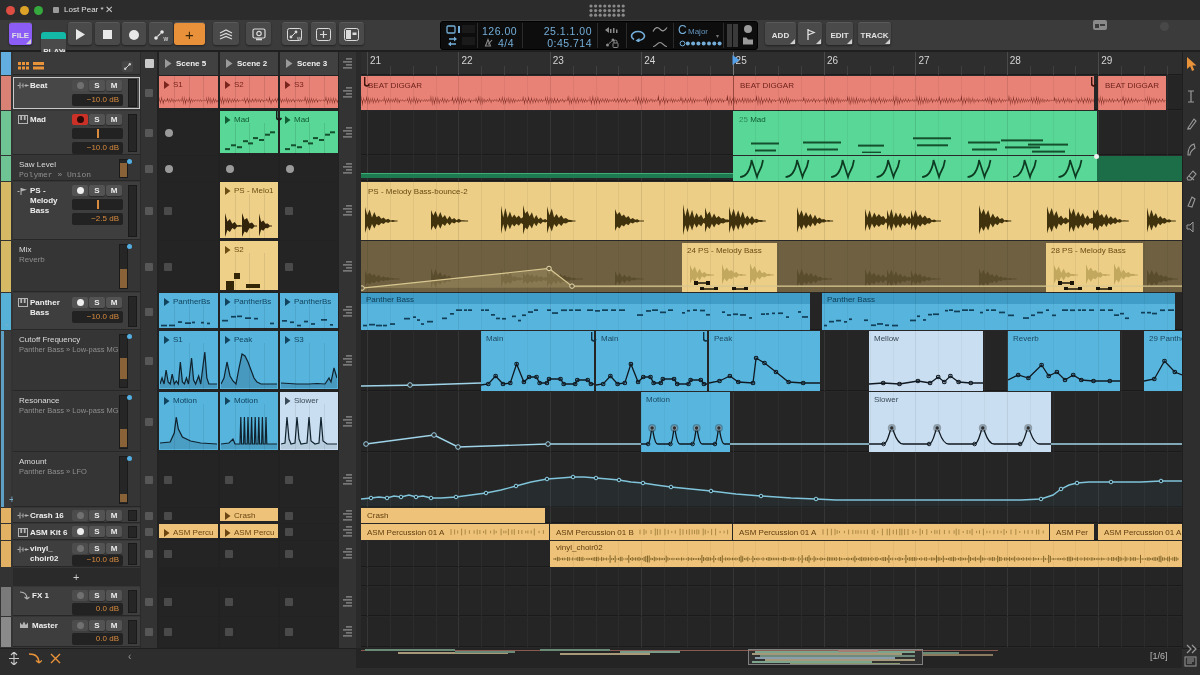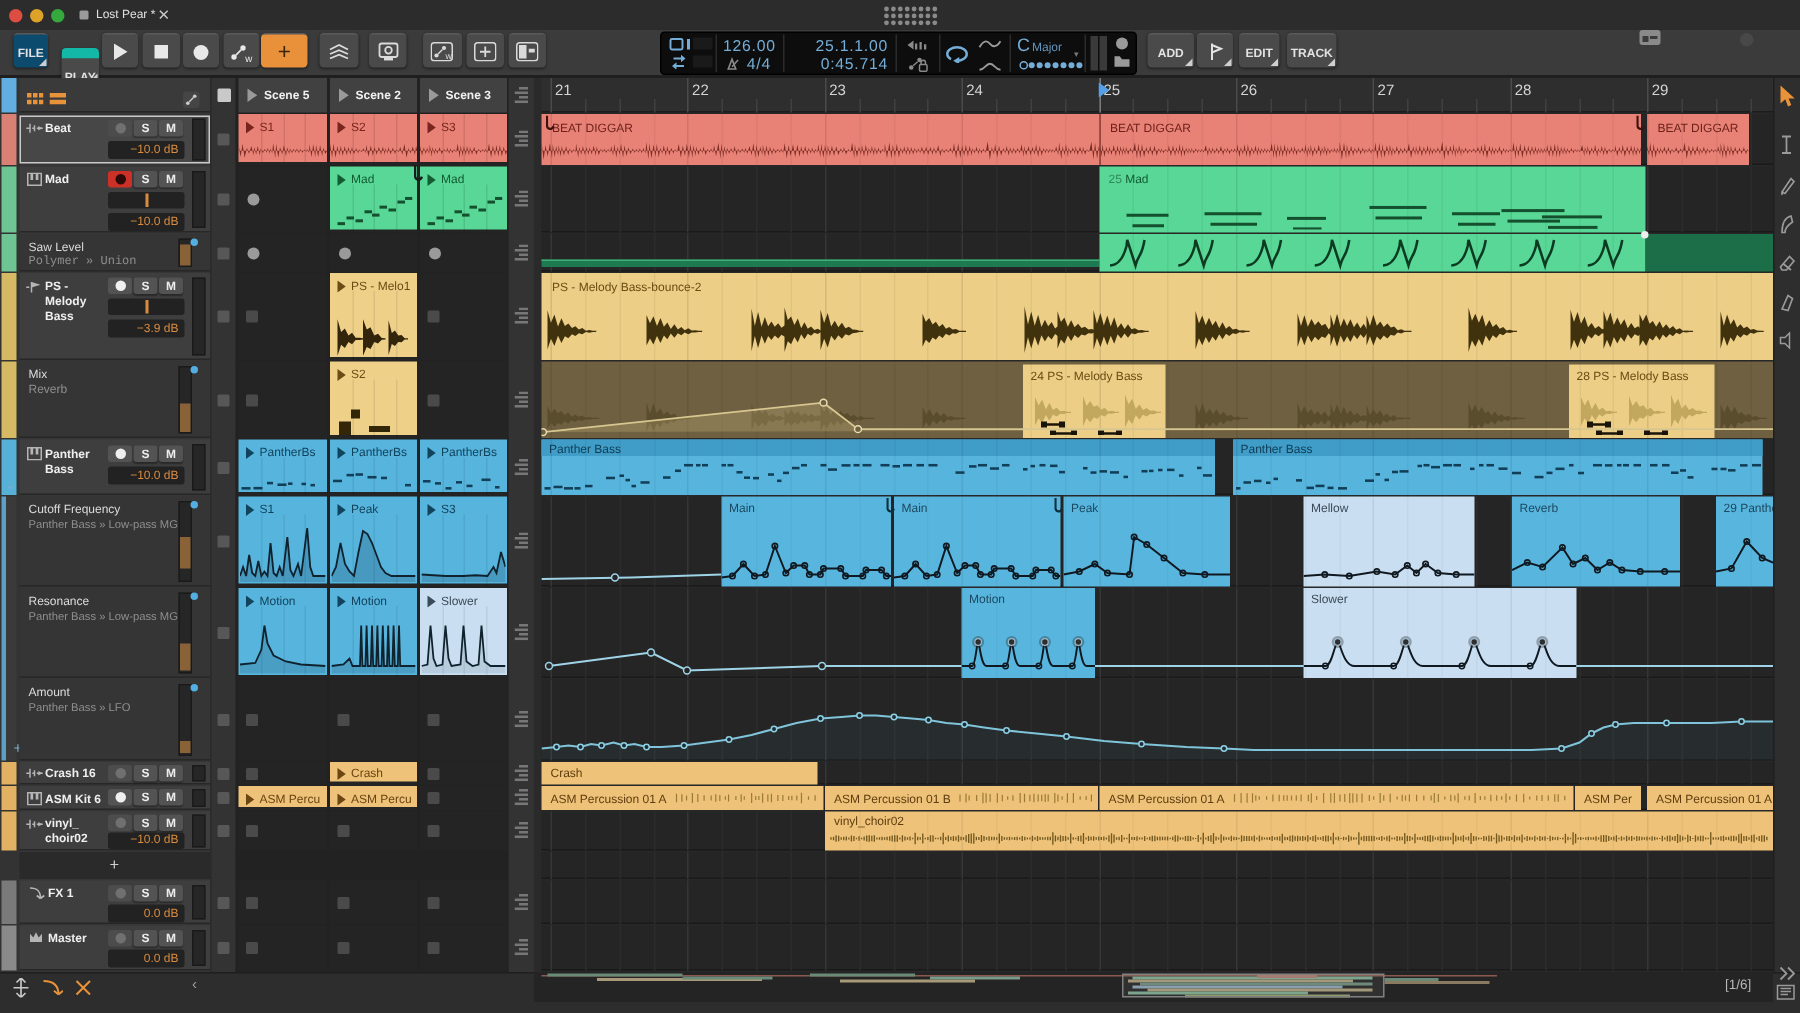--- a/index.html
+++ b/index.html
@@ -34,21 +34,21 @@
     <circle cx="3.0" cy="12.2" r="1.6" fill="#8a8a8a"></circle>
     <circle cx="7.6" cy="12.2" r="1.6" fill="#8a8a8a"></circle>
     <circle cx="12.2" cy="12.2" r="1.6" fill="#8a8a8a"></circle>
     <circle cx="16.799999999999997" cy="12.2" r="1.6" fill="#8a8a8a"></circle>
     <circle cx="21.4" cy="12.2" r="1.6" fill="#8a8a8a"></circle>
     <circle cx="26.0" cy="12.2" r="1.6" fill="#8a8a8a"></circle>
     <circle cx="30.599999999999998" cy="12.2" r="1.6" fill="#8a8a8a"></circle>
     <circle cx="35.199999999999996" cy="12.2" r="1.6" fill="#8a8a8a"></circle>
   </svg>
 <div class="abs" style="left:0px;top:20px;width:1200px;height:32px;background:#3b3b3b;border-bottom:2px solid #1f1f1f"></div>
-<div class="abs" style="left:9px;top:22px;width:23px;height:23px;background:#0c4a6e;border-radius:3px;border-top:1px solid #5a5a5a;box-shadow:0 1px 2px rgba(0,0,0,.45)">
+<div class="abs" style="left:9px;top:22px;width:23px;height:23px;background:#8b5cf6;border-radius:3px;border-top:1px solid #5a5a5a;box-shadow:0 1px 2px rgba(0,0,0,.45)">
     <div style="position:absolute;left:0;top:8px;width:100%;text-align:center;color:#e2e2e2;font-size:8px;font-weight:bold">FILE</div>
     <div style="position:absolute;right:1px;bottom:1px;width:0;height:0;border-left:5px solid transparent;border-bottom:5px solid #cfcfcf"></div>
   </div>
 <div class="abs" style="left:41px;top:32px;width:25px;height:23px;background:#4a4a4a;border-radius:3px;border-top:7px solid #14b8a6;box-shadow:0 1px 2px rgba(0,0,0,.45)">
     <div style="position:absolute;left:0;top:8px;width:100%;text-align:center;color:#e2e2e2;font-size:8px;font-weight:bold">PLAY</div>
     <div style="position:absolute;right:1px;bottom:1px;width:0;height:0;border-left:5px solid transparent;border-bottom:5px solid #cfcfcf"></div>
   </div>
 <div class="abs" style="left:68px;top:22px;width:24px;height:23px;background:#4a4a4a;border-radius:3px;border-top:1px solid #5a5a5a;box-shadow:0 1px 2px rgba(0,0,0,.45)">
     <svg style="left:7px;top:6px" width="11" height="11">
       <path d="M1 0 L10 5.5 L1 11 Z" fill="#e8e8e8"></path>
@@ -295,21 +295,21 @@
 <div class="abs" style="left:89px;top:185px;width:16px;height:11px;background:#535353;border-radius:2px;box-shadow:0 1px 1px rgba(0,0,0,.35)">
     <div style="position:absolute;top:1px;width:100%;text-align:center;color:#ececec;font-size:8px;font-weight:bold">S</div>
   </div>
 <div class="abs" style="left:106px;top:185px;width:16px;height:11px;background:#535353;border-radius:2px;box-shadow:0 1px 1px rgba(0,0,0,.35)">
     <div style="position:absolute;top:1px;width:100%;text-align:center;color:#ececec;font-size:8px;font-weight:bold">M</div>
   </div>
 <div class="abs" style="left:72px;top:199px;width:51px;height:11px;background:#222;border-radius:2px">
     <div style="position:absolute;left:24.5px;top:1px;width:2px;height:9px;background:#d98b3f"></div>
   </div>
 <div class="abs" style="left:72px;top:213px;width:51px;height:12px;background:#222;border-radius:2px">
-    <div style="position:absolute;top:0.5px;right:4px;color:#d98b3f;font-size:8px">−3.9 dB</div>
+    <div style="position:absolute;top:0.5px;right:4px;color:#d98b3f;font-size:8px">−2.5 dB</div>
   </div>
 <div class="abs" style="left:128px;top:185px;width:9px;height:52px;background:#262626;border:1px solid #1a1a1a"></div>
 <div class="abs" style="left:13px;top:241px;width:127px;height:51px;background:#353535;border-bottom:1px solid #272727"></div>
 <div class="lbl" style="left:19px;top:245px;color:#dcdcdc;font-size:8px;font-weight:normal;">Mix</div>
 <div class="lbl" style="left:19px;top:255px;color:#8f8f8f;font-size:8px;font-weight:normal;">Reverb</div>
 <div class="abs" style="left:119px;top:244px;width:9px;height:45px;background:#262626;border:1px solid #1a1a1a"></div>
 <div class="abs" style="left:120px;top:269px;width:7px;height:19px;background:#8a6238"></div>
 <div class="abs" style="left:127px;top:244px;width:5px;height:5px;background:#53aee2;border-radius:50%"></div>
 <div class="abs" style="left:13px;top:293px;width:127px;height:37px;background:#3e3e3e;border-bottom:1px solid #272727"></div>
 <svg style="left:18px;top:298px" width="10" height="9">

